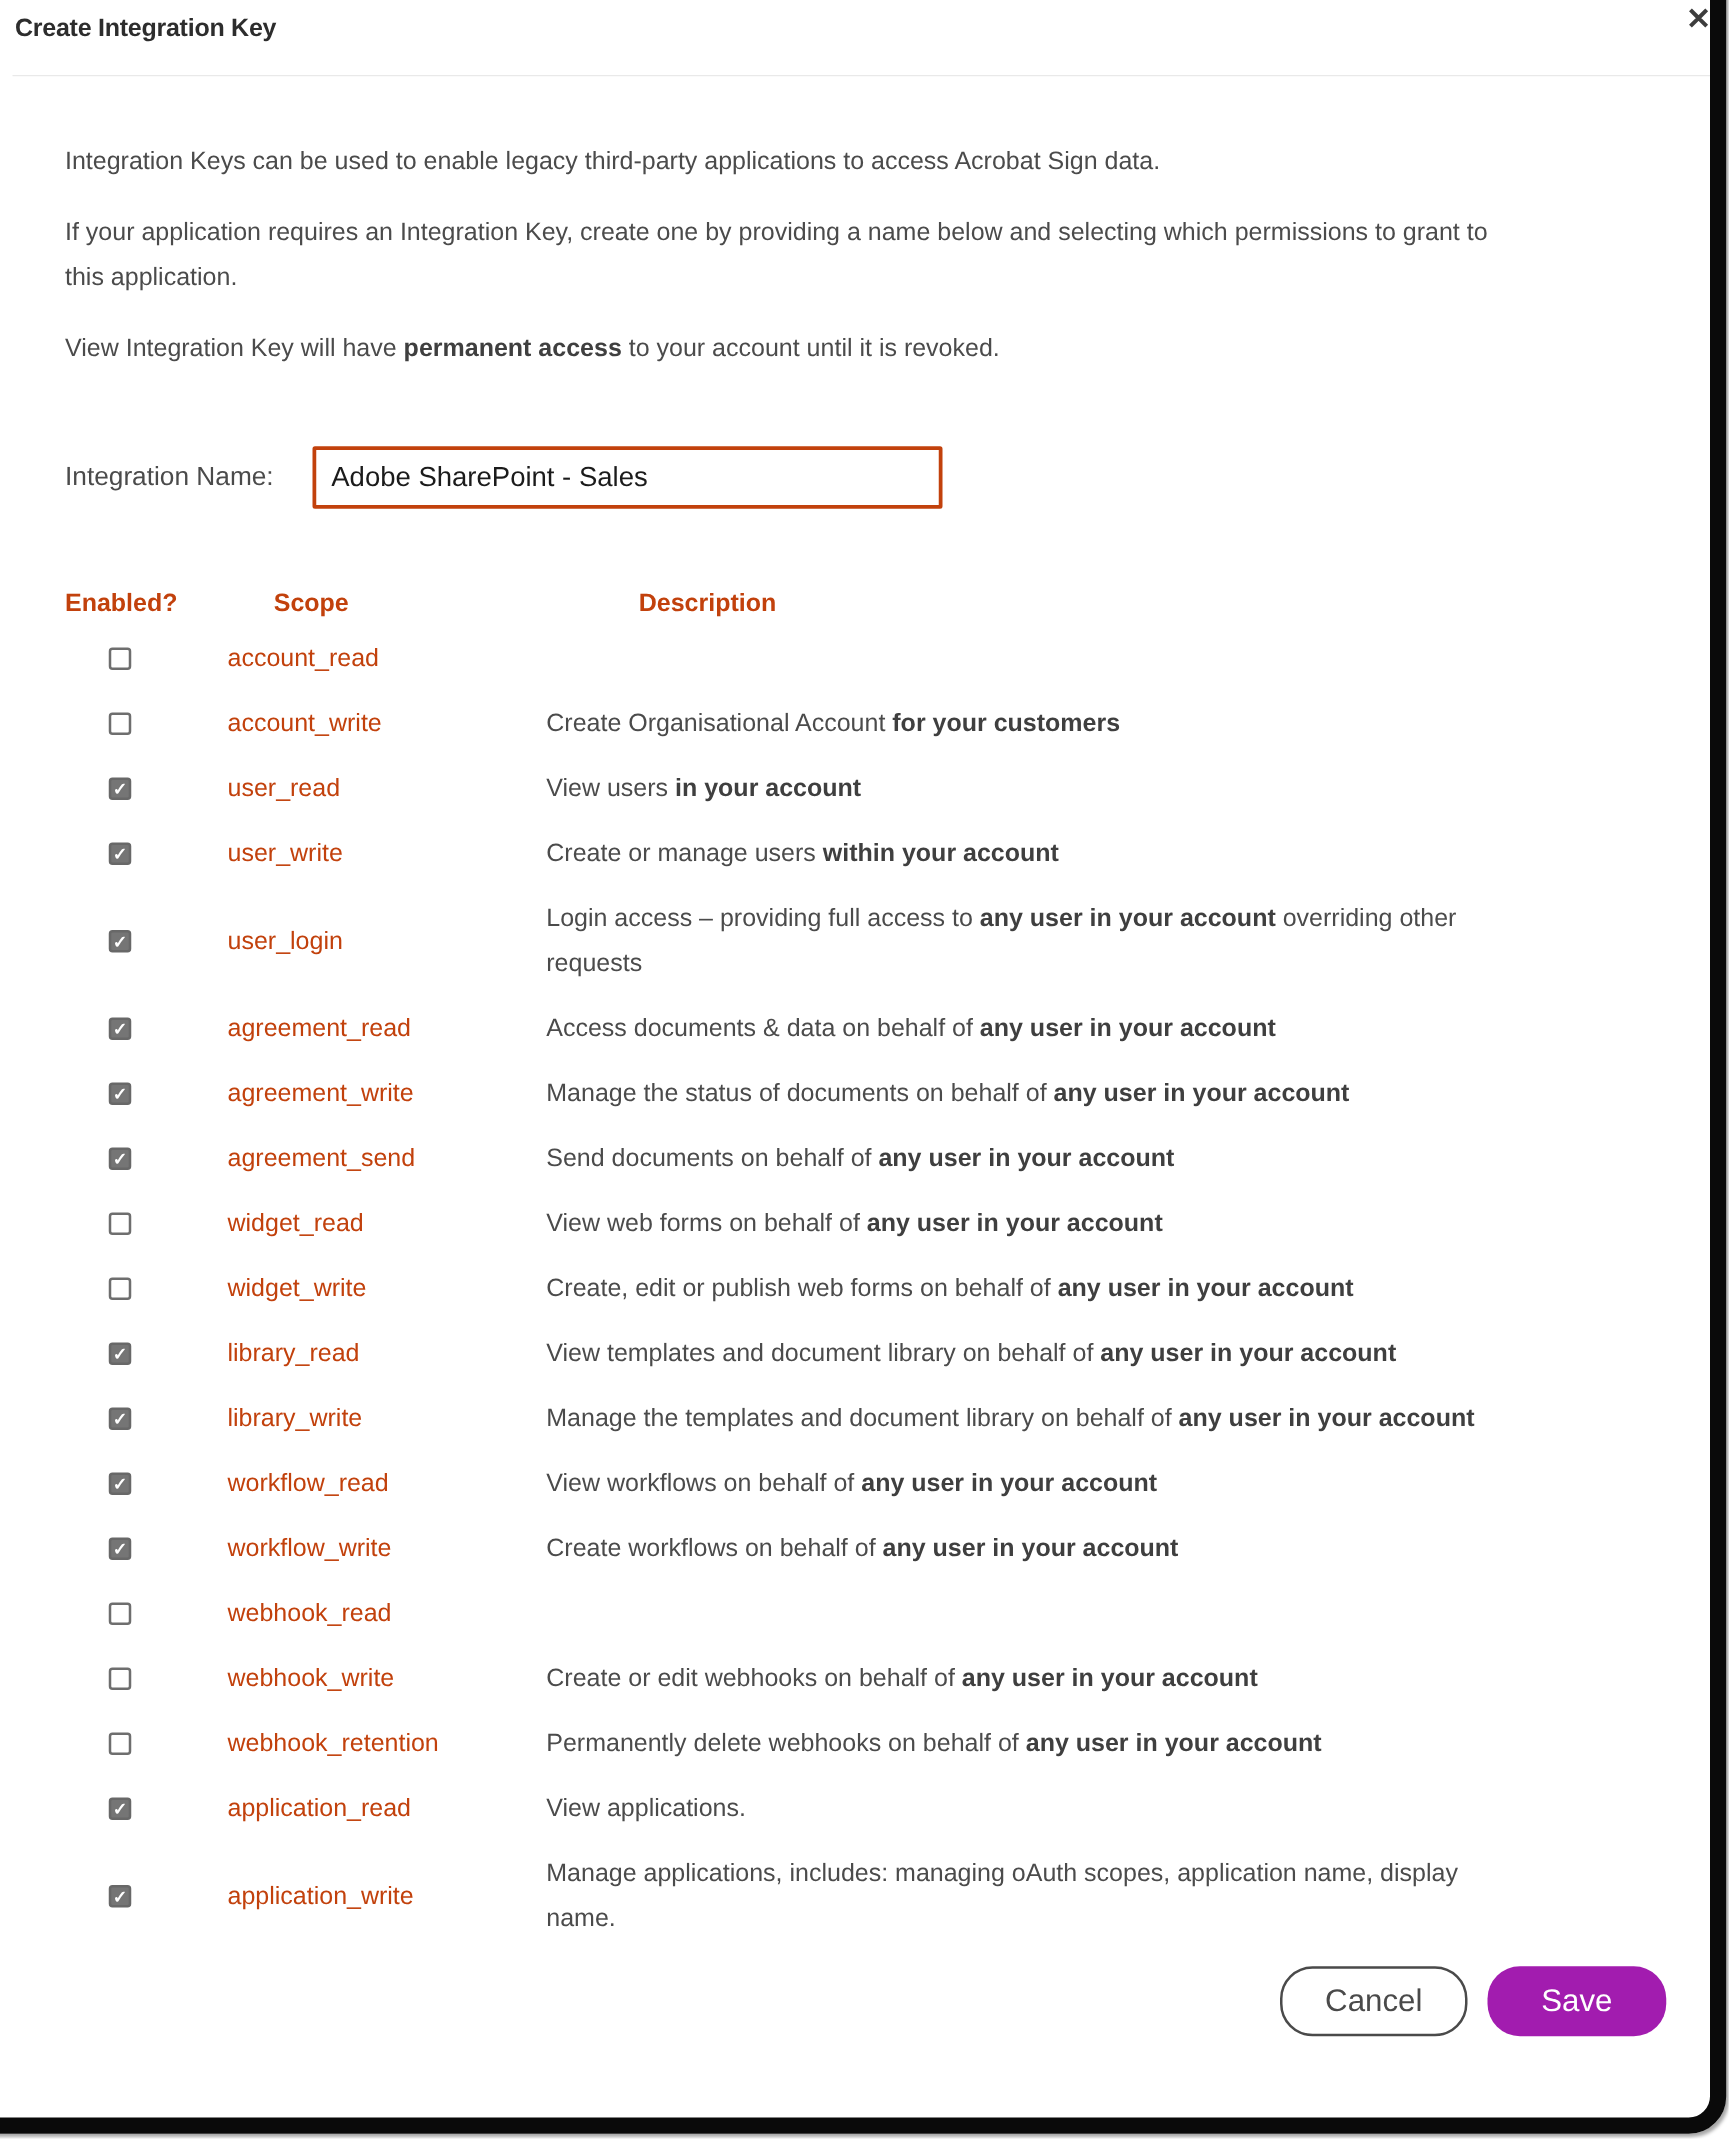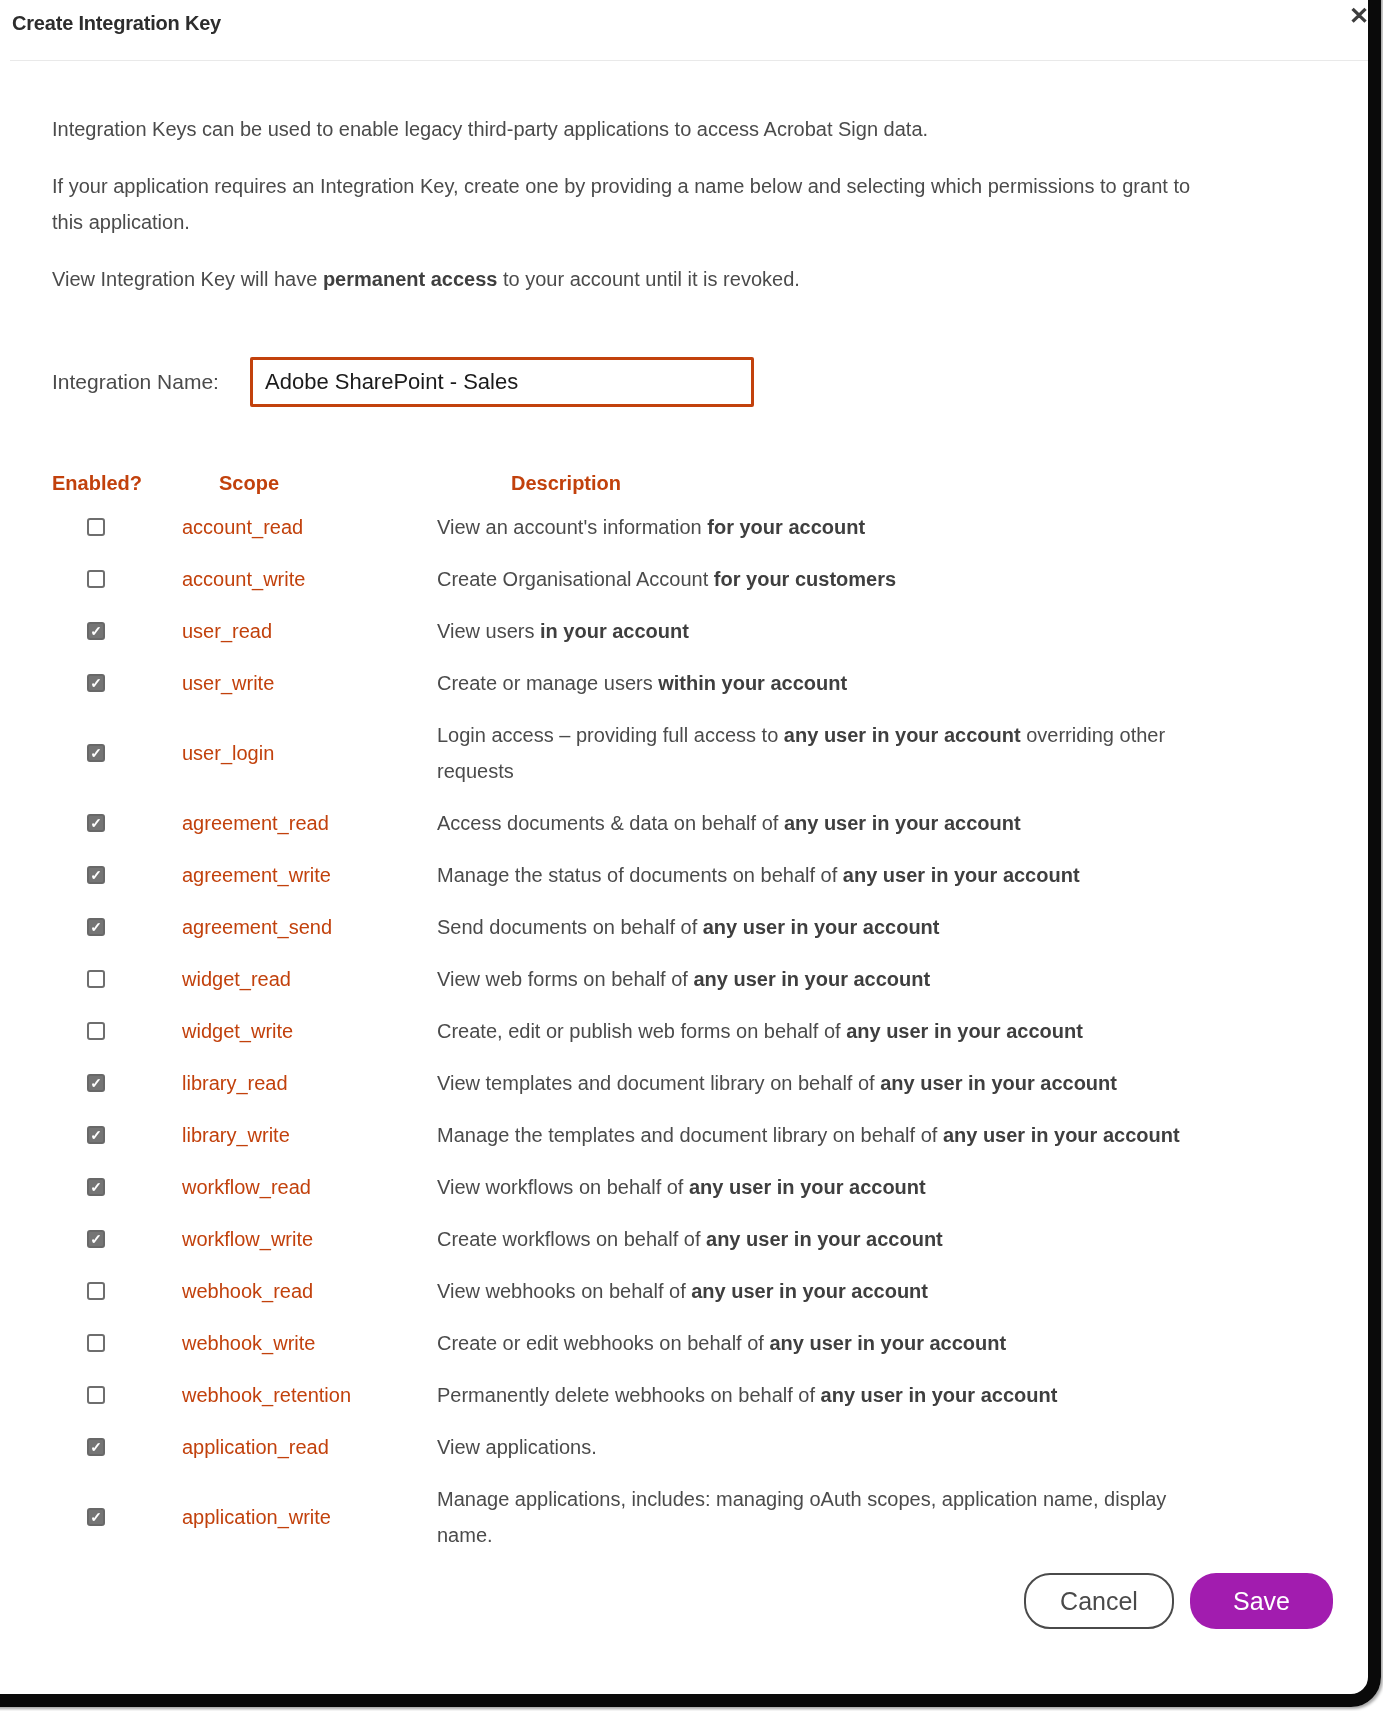--- a/index.html
+++ b/index.html
@@ -118,21 +118,20 @@
         <span>Enabled?</span>
         <span>Scope</span>
         <span>Description</span>
       </div>
       <div>
           <div class="trow">
             <span class="cell-cb">
               <span class="cb"></span>
             </span>
             <span class="cell-scope">account_read</span>
-            <span class="cell-desc"><span>View an account's information </span><b>for your account</b></span>
           </div>
           <div class="trow">
             <span class="cell-cb">
               <span class="cb"></span>
             </span>
             <span class="cell-scope">account_write</span>
             <span class="cell-desc"><span>Create Organisational Account </span><b>for your customers</b></span>
           </div>
           <div class="trow">
             <span class="cell-cb">
@@ -216,21 +215,20 @@
               <span class="cb checked">✓</span>
             </span>
             <span class="cell-scope">workflow_write</span>
             <span class="cell-desc"><span>Create workflows on behalf of </span><b>any user in your account</b></span>
           </div>
           <div class="trow">
             <span class="cell-cb">
               <span class="cb"></span>
             </span>
             <span class="cell-scope">webhook_read</span>
-            <span class="cell-desc"><span>View webhooks on behalf of </span><b>any user in your account</b></span>
           </div>
           <div class="trow">
             <span class="cell-cb">
               <span class="cb"></span>
             </span>
             <span class="cell-scope">webhook_write</span>
             <span class="cell-desc"><span>Create or edit webhooks on behalf of </span><b>any user in your account</b></span>
           </div>
           <div class="trow">
             <span class="cell-cb">

